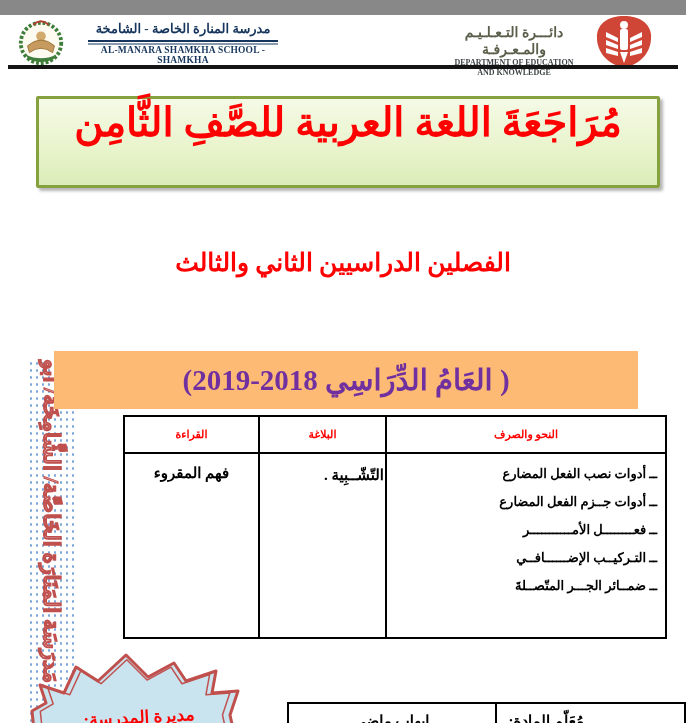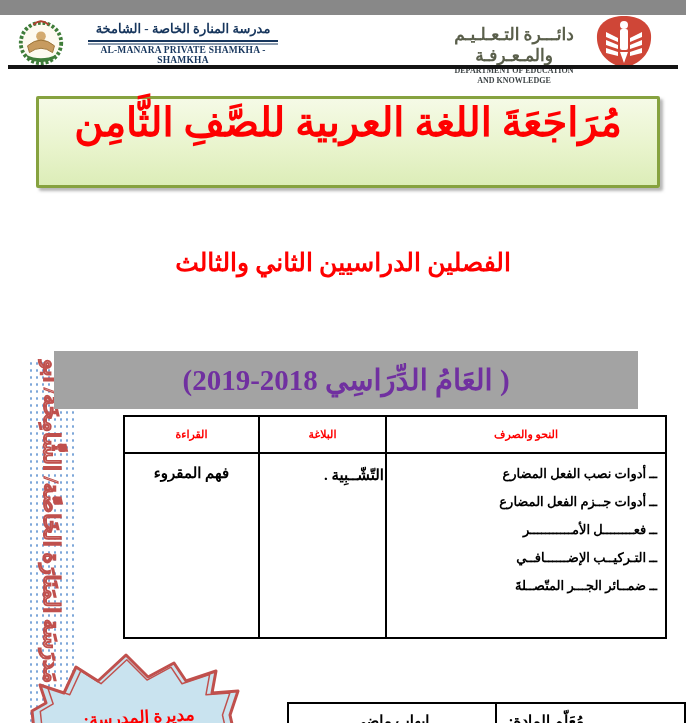--- a/index.html
+++ b/index.html
@@ -8,42 +8,42 @@
     overflow:hidden;font-family:Liberation Serif, serif;
     margin:15px auto;
   }
   
   .logo-school{position:absolute;left:12px;top:1px;width:58px;height:52px;}
   .school-names{position:absolute;left:74px;top:6px;width:218px;text-align:center;direction:rtl;}
   .school-ar{color:#17365d;font-weight:bold;font-size:13px;}
   .school-line{height:0;border-top:2px solid #17365d;margin:3px 14px 3px 14px;box-shadow:0 1.5px 0 #fff,0 2.5px 0 #17365d;}
   .school-en{color:#17365d;font-weight:bold;font-size:9.5px;letter-spacing:.2px;margin-top:3px;}
   .dept-names{position:absolute;right:96px;top:9px;width:152px;text-align:center;}
-  .dept-ar{color:#5a5f4b;font-weight:bold;font-size:17px;direction:rtl;}
+  .dept-ar{color:#5a5f4b;font-weight:bold;font-size:14px;direction:rtl;}
   .dept-en{color:#3f4547;font-weight:bold;font-size:8px;line-height:10px;}
   .logo-adek{position:absolute;right:32px;top:0px;width:60px;height:54px;}
   .top-rule{position:absolute;left:8px;top:50px;width:670px;height:4px;background:#141414;}
   
   .title-box{
     position:absolute;left:36px;top:81px;width:618px;height:86px;
     background:linear-gradient(180deg,#f5fae6 0%,#e9f4cd 55%,#dcedb8 100%);
     border:3px solid #86a23f;border-radius:2px;
     box-shadow:3px 3px 3px rgba(110,110,110,.5);
     display:flex;align-items:flex-start;justify-content:center;direction:rtl;
   }
   .title-box span{color:#fe0000;font-weight:bold;font-size:40px;white-space:nowrap;}
   
   .subtitle{
     position:absolute;left:0;top:233px;width:686px;text-align:center;direction:rtl;
     color:#fe0000;font-weight:bold;font-size:25px;
   }
   
   .year-box{
     position:absolute;left:54px;top:336px;width:584px;height:58px;z-index:2;
-    background:#a3a3a3;display:flex;align-items:center;justify-content:center;
+    background:#fdba74;display:flex;align-items:center;justify-content:center;
     direction:rtl;color:#7030a0;font-weight:bold;font-size:29px;
   }
   
   .side-strip{
     position:absolute;left:27px;top:344px;width:48px;height:379px;z-index:1;
     background-image:radial-gradient(circle,#7da7d9 1px,rgba(125,167,217,0) 1.4px);
     background-size:6px 7px;background-position:1px 1px;
     display:flex;justify-content:center;overflow:hidden;
   }
   .side-strip span{
@@ -81,21 +81,21 @@
   <svg class="logo-school" viewBox="0 0 60 54" xmlns="http://www.w3.org/2000/svg">
     <circle cx="30" cy="28" r="21" fill="#fdfaf0" stroke="#3f7d3a" stroke-width="4" stroke-dasharray="3 2"></circle>
     <path d="M22,9 q8,-7 16,0" stroke="#b04030" fill="none" stroke-width="2"></path>
     <circle cx="30" cy="21" r="5" fill="#d3aa6e"></circle>
     <path d="M16,31 q14,-12 28,0 l-2,7 q-12,-9 -24,0 z" fill="#c79b5f" stroke="#9a7336" stroke-width="1"></path>
     <path d="M14,40 q16,8 32,0 l-3,5 q-13,6 -26,0 z" fill="#3f7d3a"></path>
   </svg>
   <div class="school-names">
     <div class="school-ar">مدرسة المنارة الخاصة - الشامخة</div>
     <div class="school-line"></div>
-    <div class="school-en">AL-MANARA PRIVATE SHAMKHA - SHAMKHA</div>
+    <div class="school-en">AL-MANARA SHAMKHA SCHOOL - SHAMKHA</div>
   </div>
   <div class="dept-names">
     <div class="dept-ar">دائـــرة التـعـلـيـم والمـعـرفـة</div>
     <div class="dept-en">DEPARTMENT OF EDUCATION</div>
     <div class="dept-en">AND KNOWLEDGE</div>
   </div>
   <svg class="logo-adek" viewBox="0 0 60 54" xmlns="http://www.w3.org/2000/svg">
     <path d="M30,1 C45,1 56,8 57,20 C58,34 50,48 30,53 C10,48 2,34 3,20 C4,8 15,1 30,1 Z" fill="#cf4637"></path>
     <circle cx="30" cy="10" r="4" fill="#fff"></circle>
     <rect x="26" y="14" width="8" height="21" rx="2" fill="#fff"></rect>

